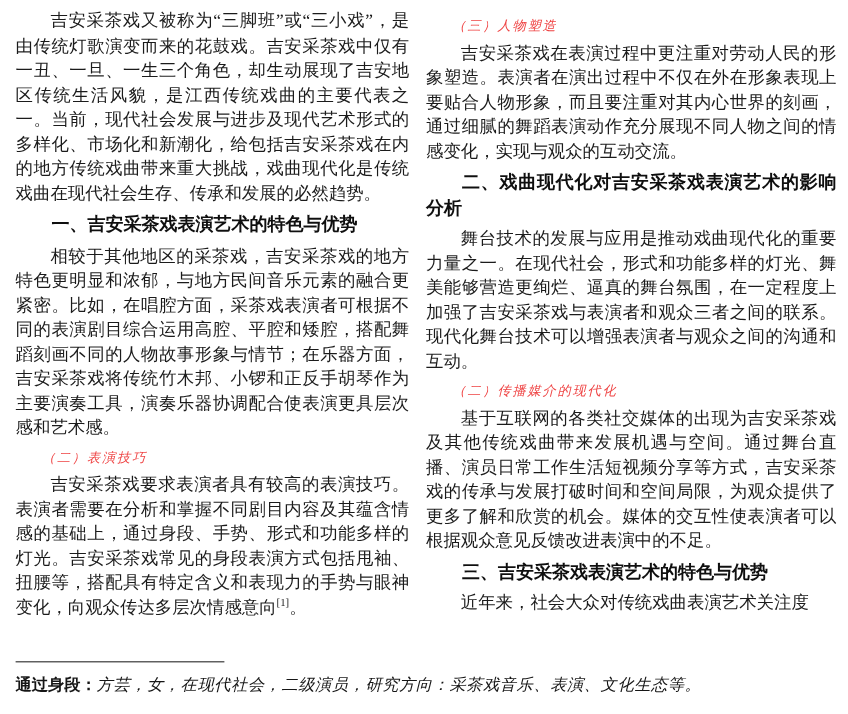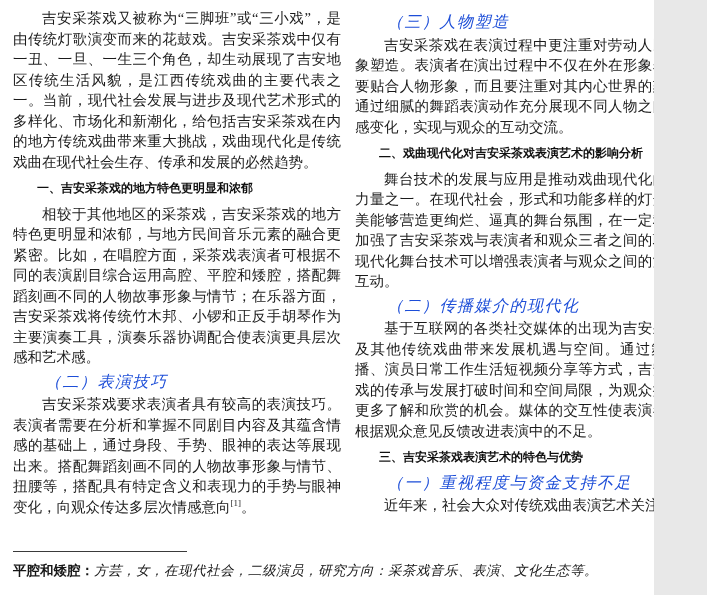--- a/index.html
+++ b/index.html
@@ -1,18 +1,18 @@
 <!DOCTYPE html>
 <html lang="zh"><head>
 <meta charset="utf-8">
 <style>
   html, body { margin: 0; padding: 0; background: #e8e8e8; }
   .page {
     position: relative;
-    width: 654px;
+    width: 707px;
     height: 595px;
     background: #ffffff;
     overflow: hidden;
     font-family: "Liberation Serif", "DejaVu Serif", serif;
     color: #1b1b1b;
   }
   .col { position: absolute; top: 8px; }
   .col-left  { left: 13px;  width: 328px; }
   .col-right { left: 355px; width: 342px; }
 
@@ -21,36 +21,36 @@
     font-size: 14.5px;
     line-height: 20.5px;
     text-align: justify;
     text-indent: 2em;
     color: #1b1b1b;
   }
   .h-major {
     margin: 6px 0 5px 0;
     font-family: "Liberation Sans", "DejaVu Sans", sans-serif;
     font-weight: 700;
-    font-size: 12px;
+    font-size: 15px;
     line-height: 20.5px;
     text-align: justify;
     text-indent: 2em;
     color: #0f0f0f;
   }
   .h-sub {
     margin: 4px 0 2px 0;
     font-family: Liberation Serif, serif;
     font-style: italic;
     font-weight: 400;
-    font-size: 16px;
+    font-size: 11px;
     line-height: 20.5px;
     text-indent: 2em;
     letter-spacing: 1.5px;
-    color: #1d4ed8;
+    color: #ef4444;
   }
   sup.ref {
     font-size: 9px;
     line-height: 0;
     vertical-align: super;
   }
   .footnote-rule {
     position: absolute;
     left: 13px;
     top: 551px;
@@ -81,48 +81,47 @@
   }
 </style>
 </head>
 <body>
 
 <div class="page">
 
   <div class="col col-left">
     <p class="body-par">吉安采茶戏又被称为“三脚班”或“三小戏”，是由传统灯歌演变而来的花鼓戏。吉安采茶戏中仅有一丑、一旦、一生三个角色，却生动展现了吉安地区传统生活风貌，是江西传统戏曲的主要代表之一。当前，现代社会发展与进步及现代艺术形式的多样化、市场化和新潮化，给包括吉安采茶戏在内的地方传统戏曲带来重大挑战，戏曲现代化是传统戏曲在现代社会生存、传承和发展的必然趋势。</p>
 
-    <h2 class="h-major">一、吉安采茶戏的地方特色更明显和浓郁</h2>
+    <h2 class="h-major">一、吉安采茶戏表演艺术的特色与优势</h2>
 
 
     <p class="body-par">相较于其他地区的采茶戏，吉安采茶戏的地方特色更明显和浓郁，与地方民间音乐元素的融合更紧密。比如，在唱腔方面，采茶戏表演者可根据不同的表演剧目综合运用高腔、平腔和矮腔，搭配舞蹈刻画不同的人物故事形象与情节；在乐器方面，吉安采茶戏将传统竹木邦、小锣和正反手胡琴作为主要演奏工具，演奏乐器协调配合使表演更具层次感和艺术感。</p>
 
     <h3 class="h-sub">（二）表演技巧</h3>
 
-    <p class="body-par"><span>吉安采茶戏要求表演者具有较高的表演技巧。表演者需要在分析和掌握不同剧目内容及其蕴含情感的基础上，通过身段、手势、眼神的表达等展现出来。搭配舞蹈刻画不同的人物故事形象与情节、扭腰等，搭配具有特定含义和表现力的手势与眼神变化，向观众传达多层次情感意向</span><sup class="ref">[1]</sup><span>。</span></p>
+    <p class="body-par"><span>吉安采茶戏要求表演者具有较高的表演技巧。表演者需要在分析和掌握不同剧目内容及其蕴含情感的基础上，通过身段、手势、形式和功能多样的灯光。吉安采茶戏常见的身段表演方式包括甩袖、扭腰等，搭配具有特定含义和表现力的手势与眼神变化，向观众传达多层次情感意向</span><sup class="ref">[1]</sup><span>。</span></p>
   </div>
 
   <div class="col col-right">
     <h3 class="h-sub">（三）人物塑造</h3>
 
     <p class="body-par">吉安采茶戏在表演过程中更注重对劳动人民的形象塑造。表演者在演出过程中不仅在外在形象表现上要贴合人物形象，而且要注重对其内心世界的刻画，通过细腻的舞蹈表演动作充分展现不同人物之间的情感变化，实现与观众的互动交流。</p>
 
     <h2 class="h-major">二、戏曲现代化对吉安采茶戏表演艺术的影响分析</h2>
 
 
     <p class="body-par">舞台技术的发展与应用是推动戏曲现代化的重要力量之一。在现代社会，形式和功能多样的灯光、舞美能够营造更绚烂、逼真的舞台氛围，在一定程度上加强了吉安采茶戏与表演者和观众三者之间的联系。现代化舞台技术可以增强表演者与观众之间的沟通和互动。</p>
 
     <h3 class="h-sub">（二）传播媒介的现代化</h3>
 
     <p class="body-par">基于互联网的各类社交媒体的出现为吉安采茶戏及其他传统戏曲带来发展机遇与空间。通过舞台直播、演员日常工作生活短视频分享等方式，吉安采茶戏的传承与发展打破时间和空间局限，为观众提供了更多了解和欣赏的机会。媒体的交互性使表演者可以根据观众意见反馈改进表演中的不足。</p>
 
     <h2 class="h-major">三、吉安采茶戏表演艺术的特色与优势</h2>
 
-    <h3 class="h-sub">（一）重视程度与资金支持不足</h3>
 
     <p class="body-par">近年来，社会大众对传统戏曲表演艺术关注度</p>
   </div>
 
   <div class="footnote-rule"></div>
 
-  <p class="footer-line"><span class="footer-label">平腔和矮腔：</span><span class="footer-text">方芸，女，在现代社会，二级演员，研究方向：采茶戏音乐、表演、文化生态等。</span></p>
+  <p class="footer-line"><span class="footer-label">通过身段：</span><span class="footer-text">方芸，女，在现代社会，二级演员，研究方向：采茶戏音乐、表演、文化生态等。</span></p>
 
 </div>
 
 </body></html>

